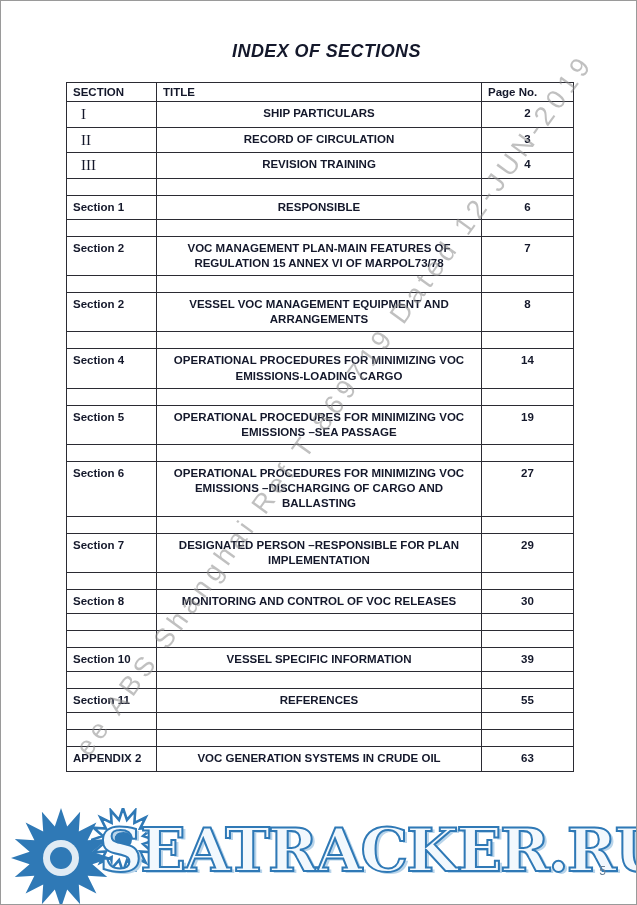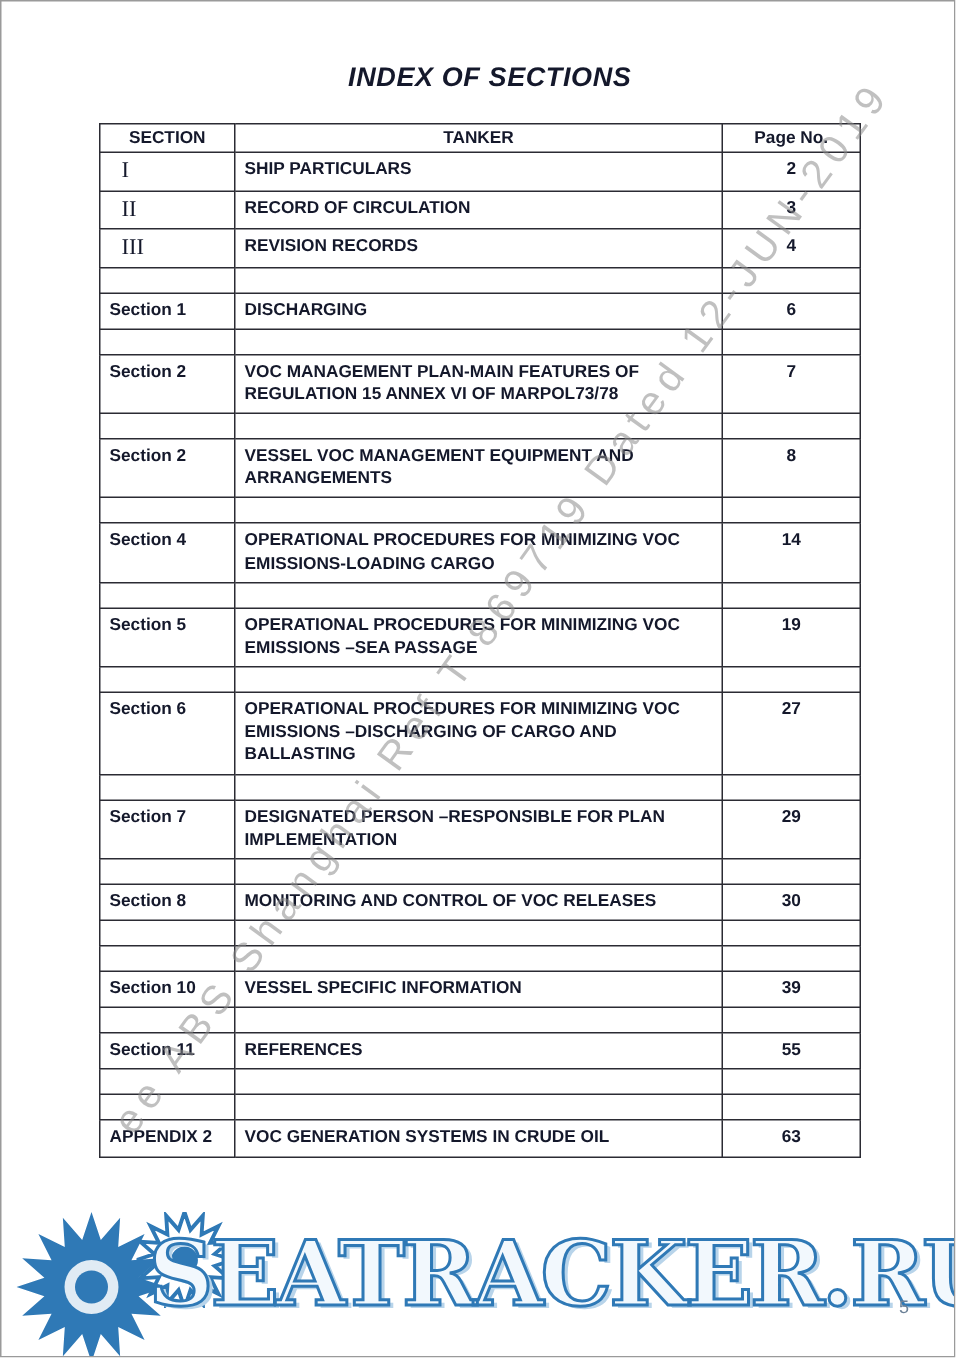--- a/index.html
+++ b/index.html
@@ -12,30 +12,30 @@
     margin:40px 0 20px 16px; text-align:center;
     font-size:18px; font-weight:bold; font-style:italic;
     letter-spacing:.4px; color:#14182b;
   }
   table.index {
     border-collapse:collapse; margin-left:65px; width:507px;
     table-layout:fixed; position:relative; z-index:1;
   }
   .index th, .index td { border:1px solid #2b2b33; }
   .index th {
-    font-size:11.5px; font-weight:bold; text-align:center;
+    font-size:11.5px; font-weight:bold; text-align:left;
     padding:3px 6px; color:#14182b;
   }
   .index th.col-page { }
   .index td {
     font-size:11.5px; font-weight:bold; color:#14182b;
     vertical-align:top; line-height:1.32;
   }
   .index td.col-section { padding:4px 6px; }
-  .index td.col-title   { padding:4px 6px; white-space:pre-line; }
+  .index td.col-title   { padding:4px 6px; white-space:pre-line;text-align:center; }
   .index td.col-page    { padding:4px 6px; text-align:center; }
   tr.row-roman td { padding-top:2px; padding-bottom:2px; }
   tr.row-roman td.col-section {
     font-family:"Liberation Serif", serif; font-weight:400;
     font-size:15px; line-height:1.1; padding-left:14px;
   }
   tr.row-section td  { padding-top:5px; padding-bottom:7px; }
   tr.row-appendix td { vertical-align:middle; padding-top:5px; padding-bottom:7px; }
   tr.row-spacer { height:17px; }
   tr.row-spacer td { padding:0; }
@@ -74,52 +74,52 @@
 
   <table class="index">
     <colgroup>
       <col style="width:90px">
       <col style="width:325px">
       <col style="width:92px">
     </colgroup>
     <thead>
       <tr>
         <th class="col-section">SECTION</th>
-        <th class="col-title">TANKER</th>
+        <th class="col-title">TITLE</th>
         <th class="col-page">Page No.</th>
       </tr>
     </thead>
     <tbody id="table-body">
   <tr class="row-roman">
     <td class="col-section">I</td>
     <td class="col-title">SHIP PARTICULARS</td>
     <td class="col-page">2</td>
   </tr>
 
   <tr class="row-roman">
     <td class="col-section">II</td>
     <td class="col-title">RECORD OF CIRCULATION</td>
     <td class="col-page">3</td>
   </tr>
 
   <tr class="row-roman">
     <td class="col-section">III</td>
-    <td class="col-title">REVISION RECORDS</td>
+    <td class="col-title">REVISION TRAINING</td>
     <td class="col-page">4</td>
   </tr>
 
   <tr class="row-spacer">
     <td class="col-section"></td>
     <td class="col-title"></td>
     <td class="col-page"></td>
   </tr>
 
   <tr class="row-section">
     <td class="col-section">Section 1</td>
-    <td class="col-title">DISCHARGING</td>
+    <td class="col-title">RESPONSIBLE</td>
     <td class="col-page">6</td>
   </tr>
 
   <tr class="row-spacer">
     <td class="col-section"></td>
     <td class="col-title"></td>
     <td class="col-page"></td>
   </tr>
 
   <tr class="row-section">

